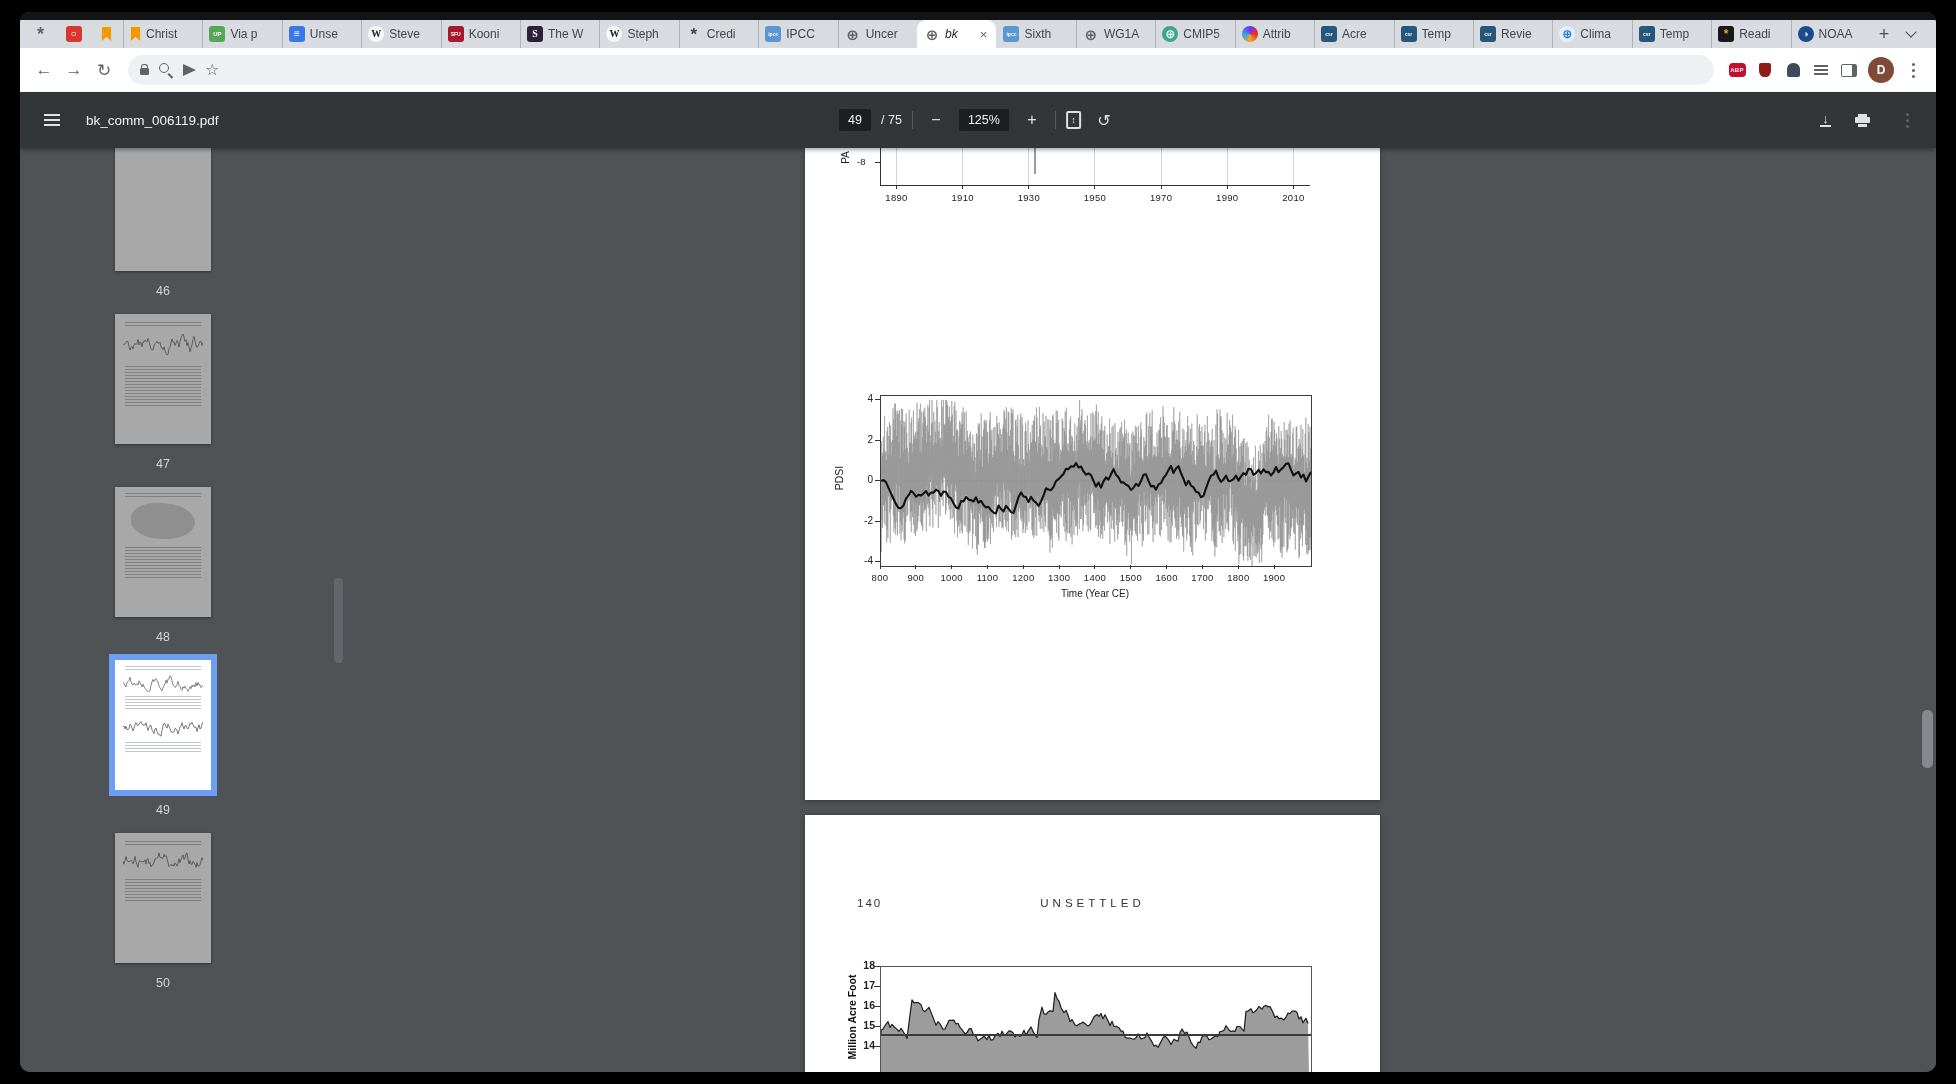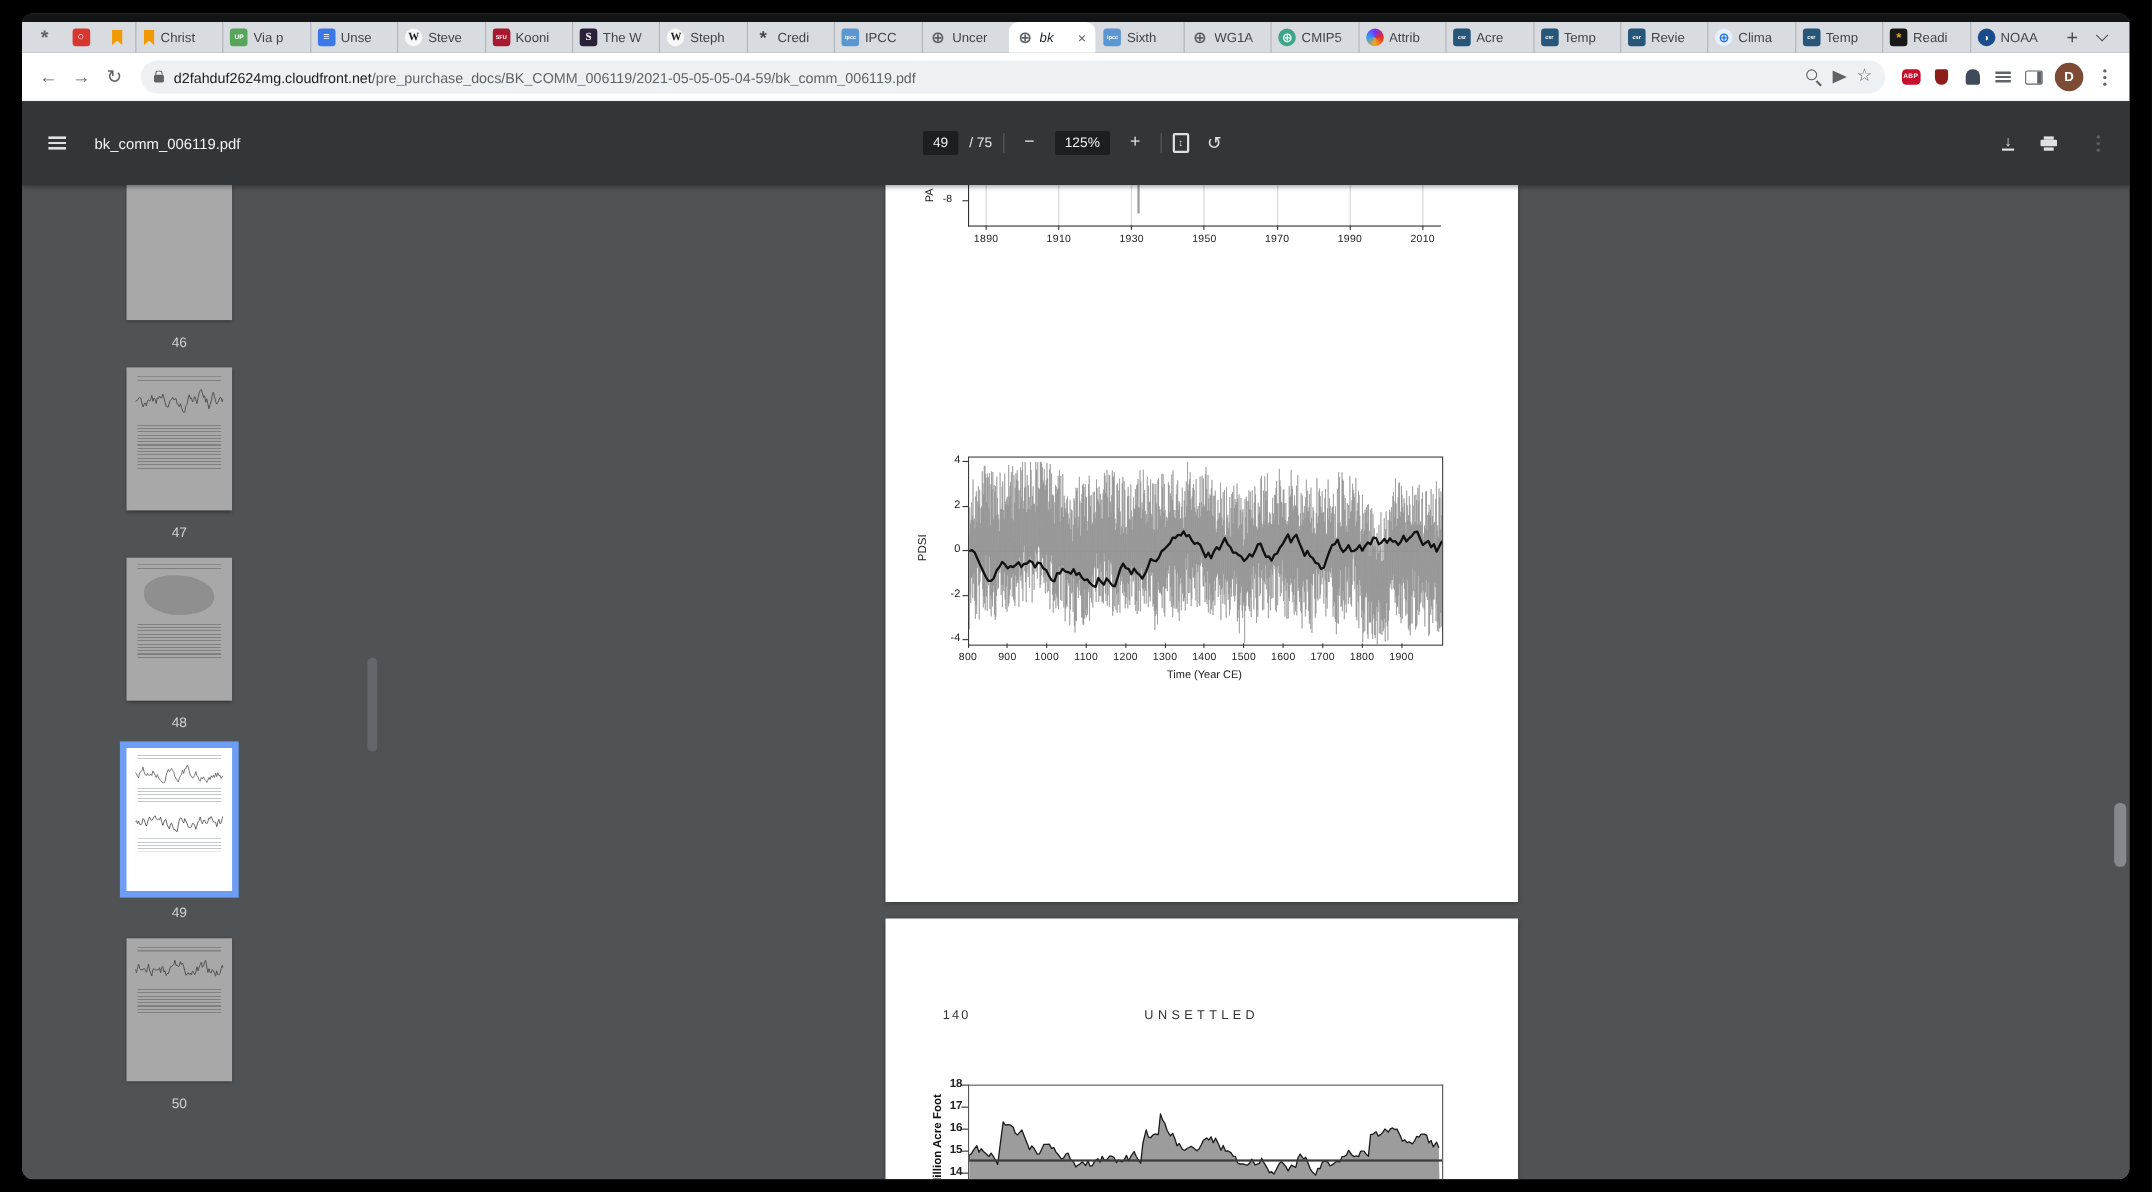--- a/index.html
+++ b/index.html
@@ -54,21 +54,21 @@
   .ghost{width:13px;height:14px;background:#3f4a5a;border-radius:6px 6px 2px 2px;}
   .rlines{width:14px;height:10px;background:
     linear-gradient(#5f6368 0 2px,transparent 2px 4px,#5f6368 4px 6px,transparent 6px 8px,#5f6368 8px 10px);}
   .panelico{width:14px;height:11px;border:1.7px solid #5f6368;border-radius:2px;position:relative;}
   .panelico::after{content:"";position:absolute;right:0;top:0;bottom:0;width:4px;background:#5f6368;}
   .avatar{width:26px;height:26px;border-radius:50%;background:#7d4b35;color:#fff;font-size:12px;font-weight:700;
     display:flex;align-items:center;justify-content:center;flex:none;margin:0 4px;}
   .kebab{width:3px;height:3px;border-radius:50%;background:#5f6368;
     box-shadow:0 6px 0 #5f6368,0 -6px 0 #5f6368;}
   
-  .pdfbar{height:56px;background:#323639;flex:none;display:flex;align-items:center;padding:10px 16px;
+  .pdfbar{height:56px;background:#323639;flex:none;display:flex;align-items:center;padding:0 16px;
     color:#e8eaed;position:relative;box-shadow:0 2px 4px rgba(0,0,0,.35);z-index:5;}
   .hamb{width:16px;height:12px;background:
     linear-gradient(#dfe2e5 0 2px,transparent 2px 5px,#dfe2e5 5px 7px,transparent 7px 10px,#dfe2e5 10px 12px);margin:0 8px;}
   .pdftitle{font-size:13.5px;color:#f1f3f4;margin-left:18px;}
   .centergrp{position:absolute;left:50%;transform:translateX(-50%);display:flex;align-items:center;gap:10px;}
   .pagebox{background:#1c1e1f;padding:4px 9px;font-size:12.5px;border-radius:2px;color:#f1f3f4;}
   .slashtotal{font-size:12.5px;color:#e8eaed;}
   .vdiv{width:1px;height:18px;background:#5a5e61;}
   .tbtn{width:26px;height:26px;display:flex;align-items:center;justify-content:center;font-size:16px;color:#dfe2e5;}
   .zoombox{background:#1c1e1f;padding:4px 9px;font-size:12.5px;border-radius:2px;color:#f1f3f4;}
@@ -226,21 +226,20 @@
           <i></i>
         </div>
     </div>
 
     <div class="toolbar">
       <div class="navbtn">←</div>
       <div class="navbtn">→</div>
       <div class="navbtn">↻</div>
       <div class="omnibox">
         <span class="lock"></span>
-        <span class="urltext"><span>d2fahduf2624mg.cloudfront.net</span><span class="path">/pre_purchase_docs/BK_COMM_006119/2021-05-05-05-04-59/bk_comm_006119.pdf</span></span>
         <span class="mag"></span>
         <span class="send"></span>
         <span class="star">☆</span>
       </div>
       <div class="extbtn">
           <span class="abp">ABP</span>
         </div>
       <div class="extbtn">
           <span class="shield"></span>
         </div>

